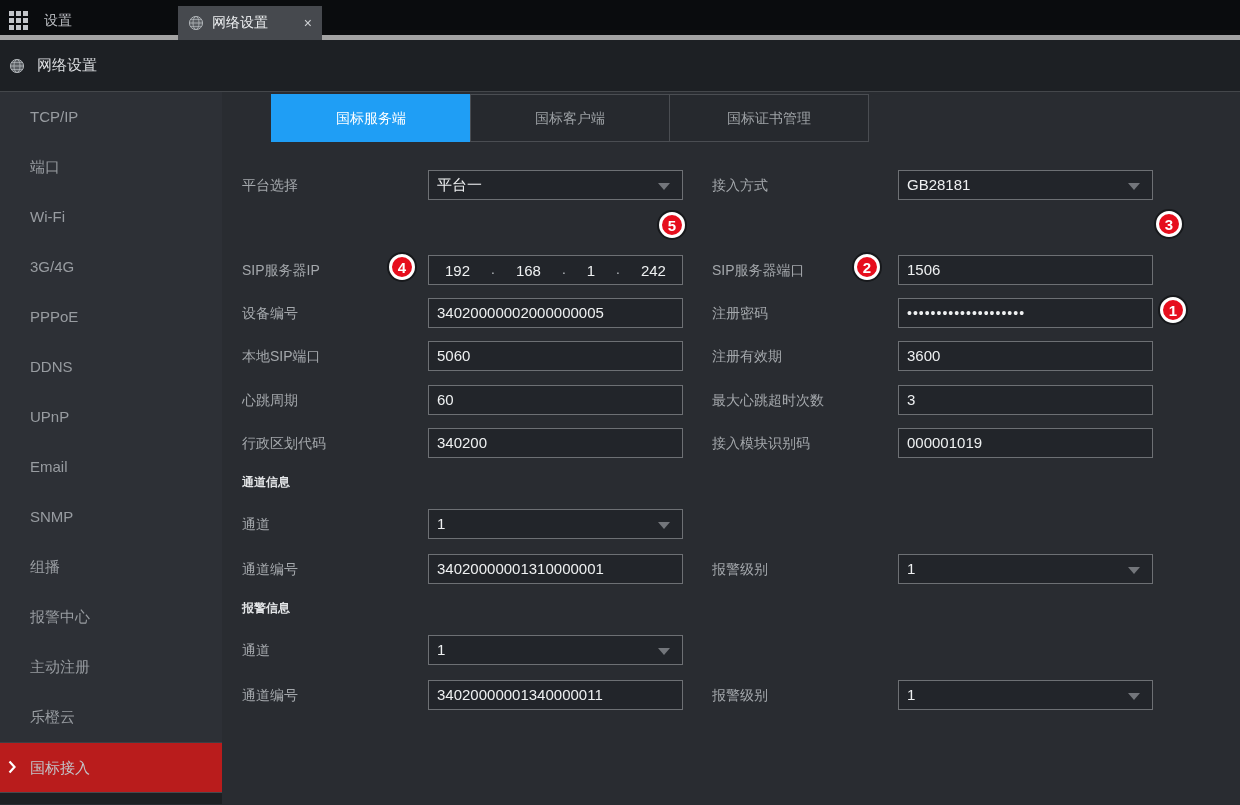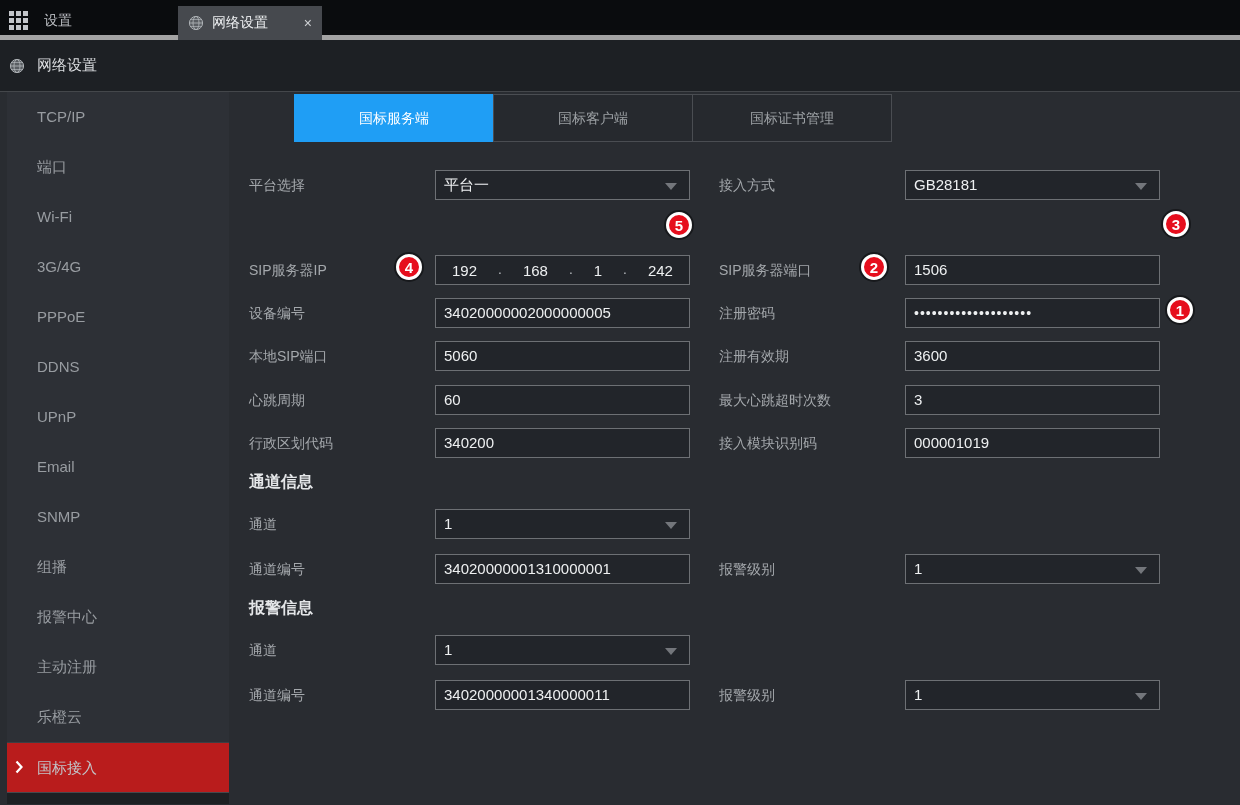--- a/index.html
+++ b/index.html
@@ -19,30 +19,30 @@
   .globe { width:16px; height:16px; flex:0 0 16px; }
 
   
   .pageheader { height:52px; background:#1d2024; border-bottom:1px solid #44474b;
                 display:flex; align-items:center; padding-left:9px; gap:12px; }
   .pageheader .title { color:#dcdee1; font-size:15px; }
 
   
   .main { display:flex; height:712px; }
 
-  .sidebar { width:222px; background:#2d3036; flex:0 0 222px; position:relative;margin-left:7px; }
+  .sidebar { width:222px; background:#2d3036; flex:0 0 222px; position:relative; }
   .side-item { height:50px; line-height:50px; padding-left:30px; color:#989ca1; font-size:15px; cursor:pointer; }
   .side-item.selected { background:#b91c1c; color:#c2c5c9; border-top:1px solid #3c3f44; position:relative; }
   .side-item.selected .chev { position:absolute; left:8px; top:17px; }
   .side-bottom-strip { height:12px; background:#1d2023; border-top:1px solid #46494d; }
 
   .content { position:relative; flex:1; background:#292c31; }
 
   
-  .tabs { position:absolute; top:2px; left:17px; display:flex;padding-left:48px; }
+  .tabs { position:absolute; top:2px; left:1px; display:flex;padding-left:48px; }
   .tab { width:200px; height:48px; line-height:46px; text-align:center; font-size:14px;
          background:#26292e; border:1px solid #4a4d52; color:#9da1a5; margin-left:-1px; cursor:pointer; }
   .tab:first-child { margin-left:0; }
   .tab.active { background:#1f9ef5; border:none; color:#ffffff; line-height:48px; }
 
   
   .frow { position:absolute; height:30px; }
   .flabel { position:absolute; top:0; height:30px; line-height:30px; color:#a4a8ac; font-size:14px; white-space:nowrap; }
   .l1 { left:20px; } .l2 { left:490px; }
   .fbox { position:absolute; top:0; height:30px; width:255px; background:#22252a;
@@ -50,21 +50,21 @@
           padding-left:8px; overflow:hidden; white-space:nowrap; }
   .c1 { left:206px; } .c2 { left:676px; }
   .dropdown { padding-right:26px; cursor:pointer; }
   .dd-arrow { position:absolute; right:12px; top:12px; width:0; height:0;
               border-left:6px solid transparent; border-right:6px solid transparent; border-top:7px solid #73767b; }
   .ipbox { display:flex; align-items:center; justify-content:space-between; padding:8px 16px; line-height:normal; }
   .ipbox .dot { color:#caced1; font-size:12px; }
   .pwd { letter-spacing:1px; font-size:14px; }
 
   .section-title { position:absolute; left:20px; height:30px; line-height:30px;
-                   color:#e4e6e8; font-weight:bold; font-size:16px; }
+                   color:#e4e6e8; font-weight:bold; font-size:12px; }
 
   
   .badge { position:absolute; width:26px; height:26px; background:#e60e1d; border:3px solid #ffffff;
            border-radius:50%; box-shadow:0 0 0 2px #17191c; color:#ffffff; font-weight:bold; font-size:15px;
            display:flex; align-items:center; justify-content:center; z-index:5; }
 </style>
 </head>
 <body>
 
 <div class="topbar">

